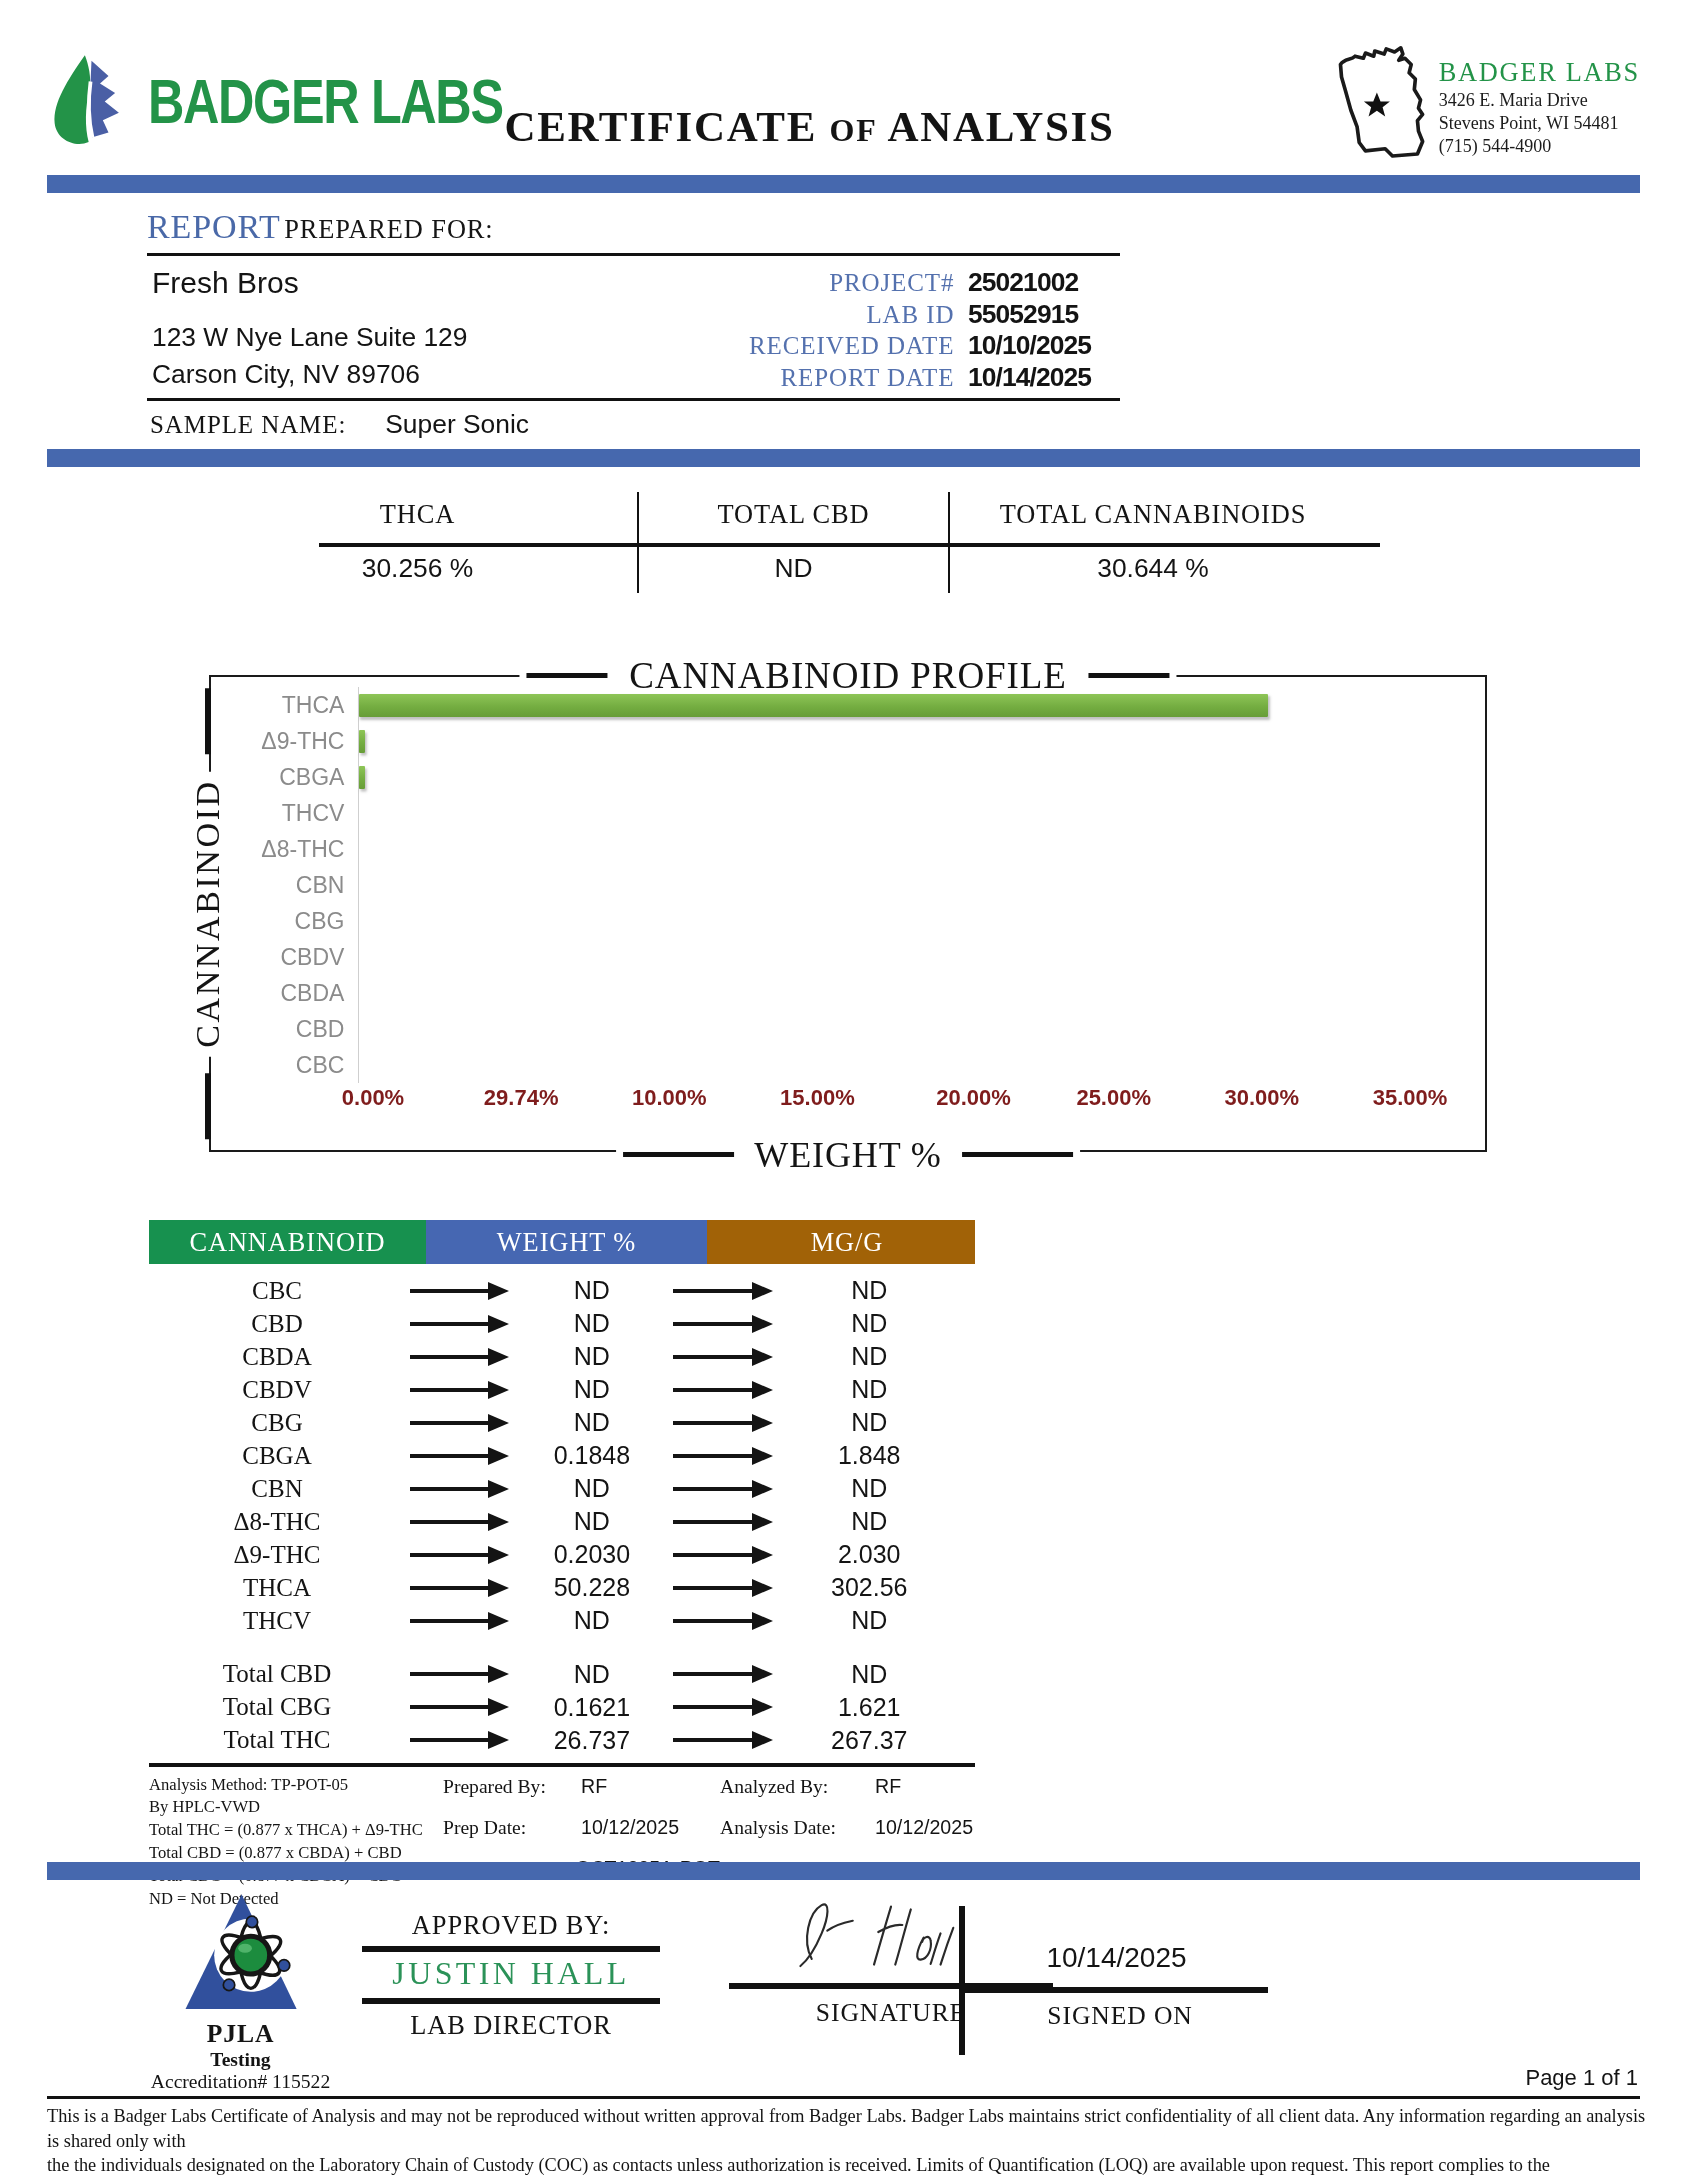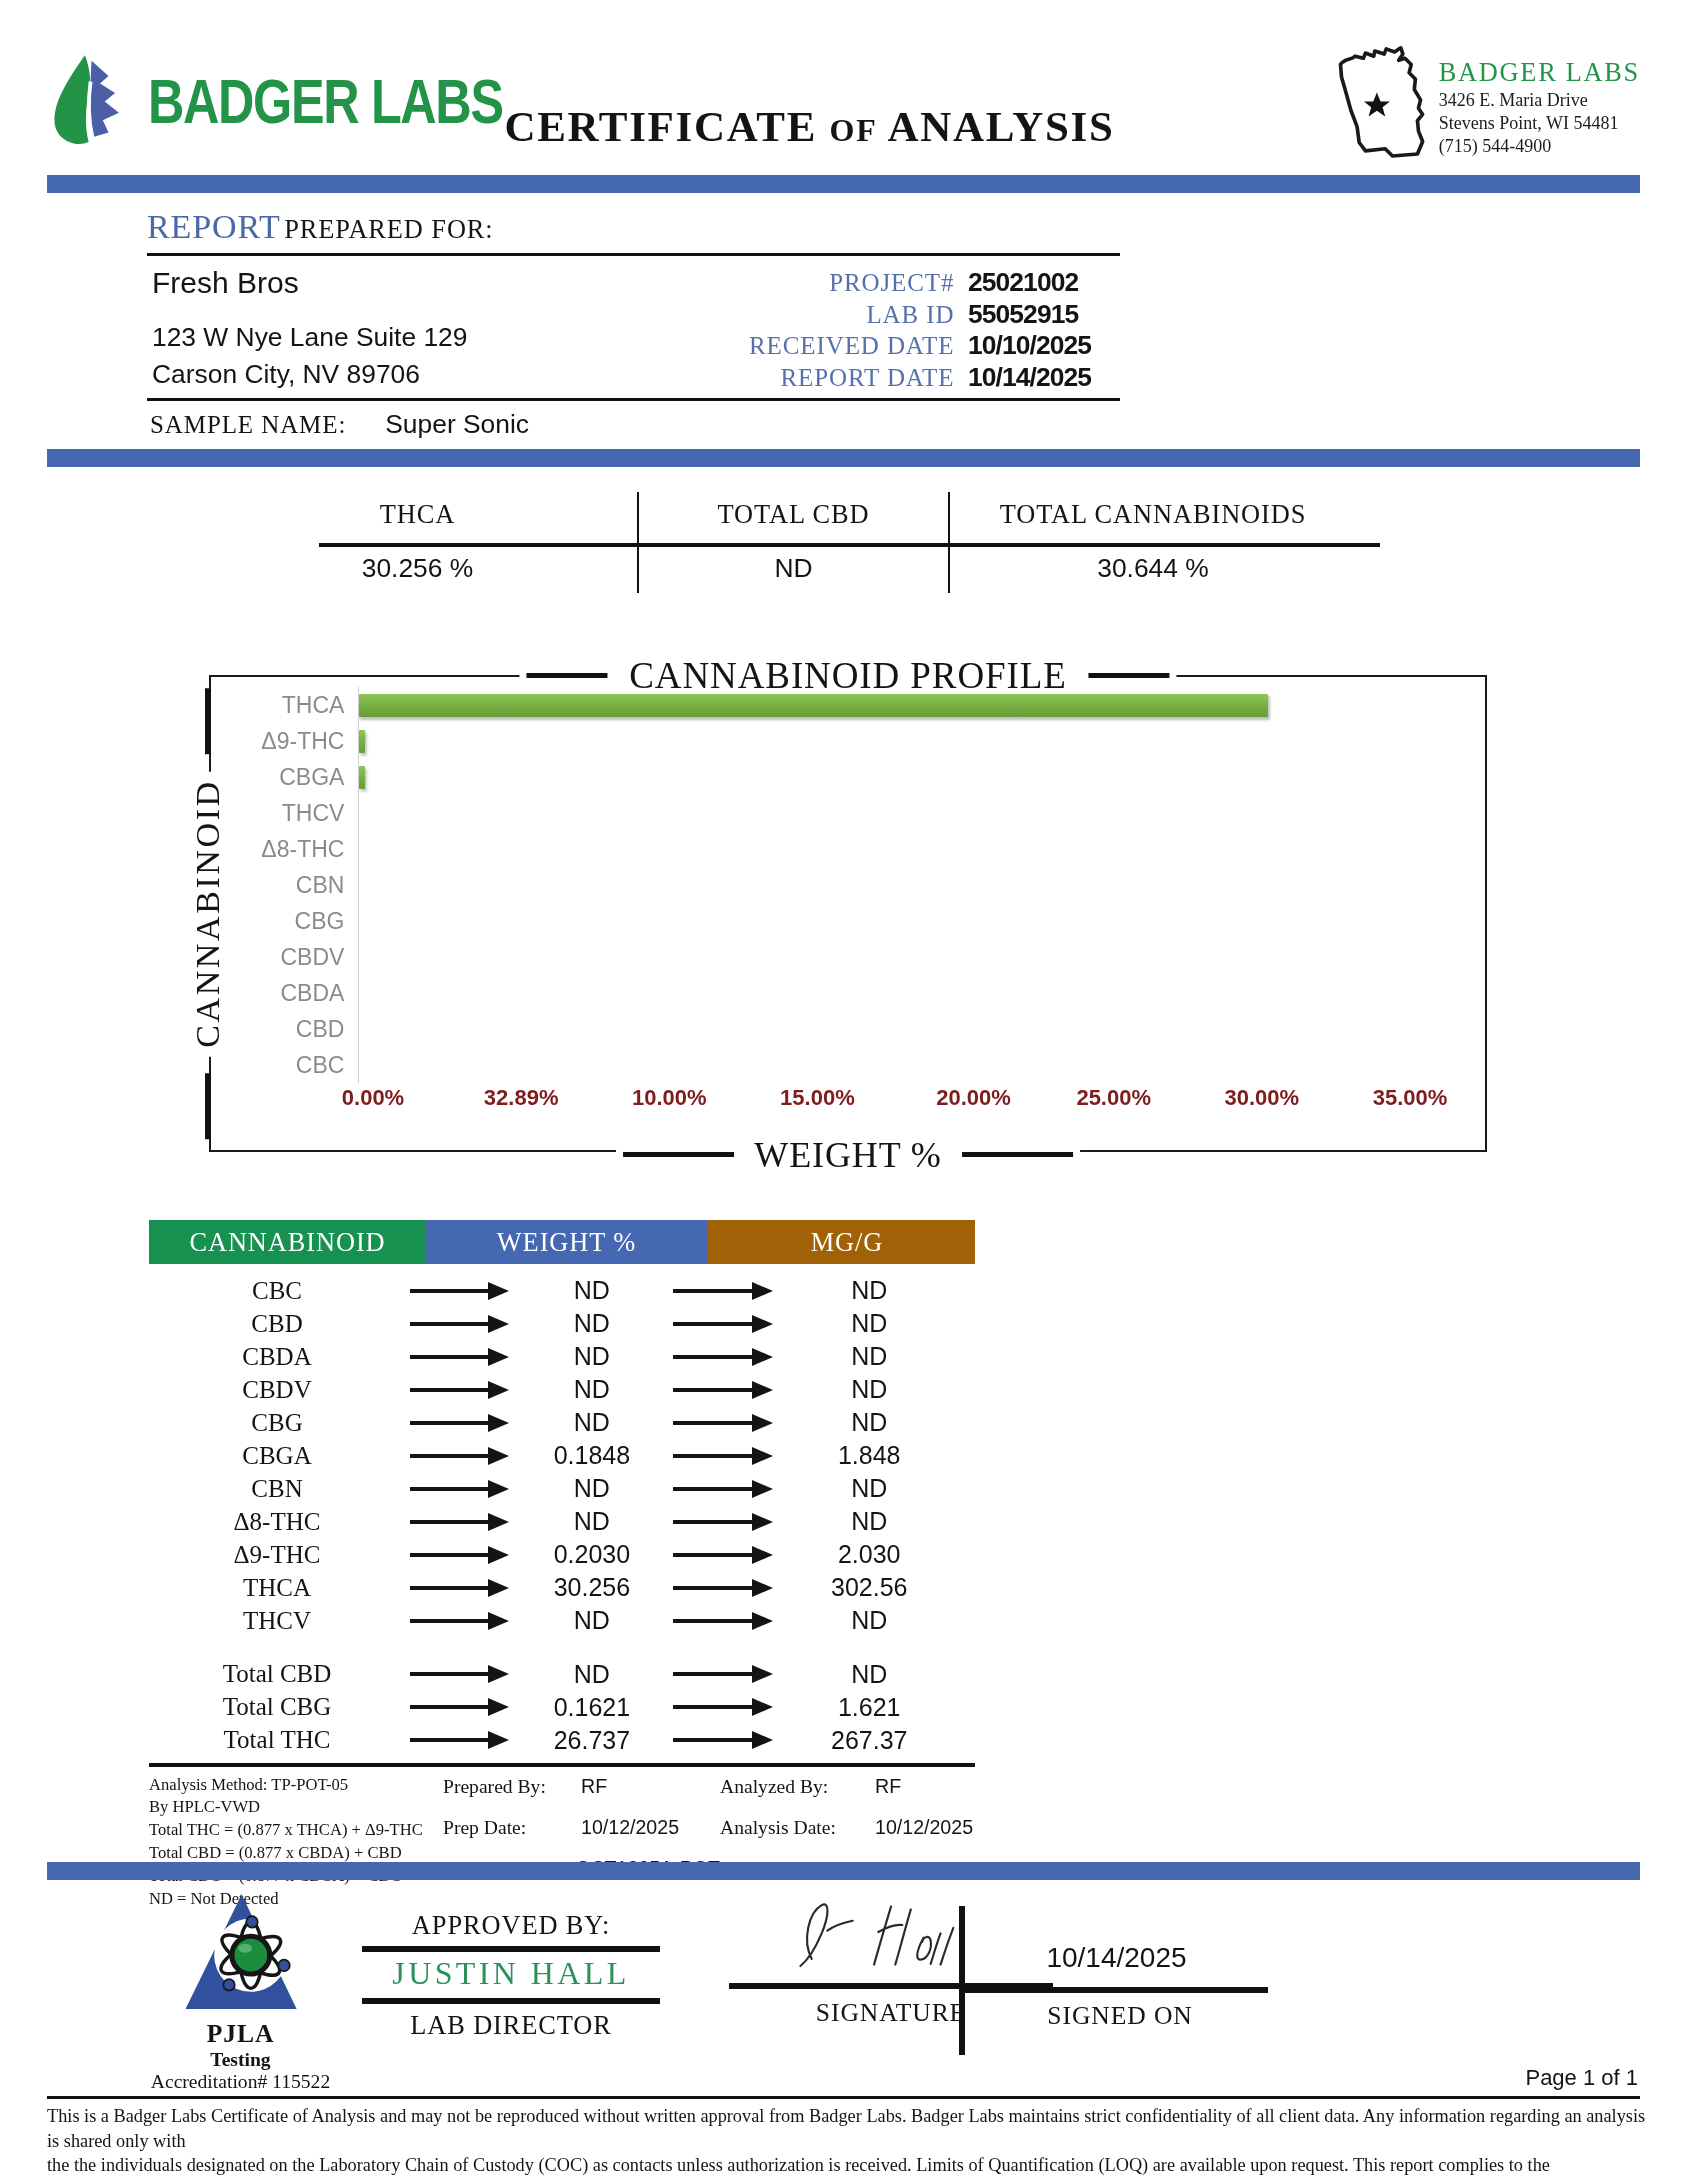--- a/index.html
+++ b/index.html
@@ -276,21 +276,21 @@
           <div class="clabel sans">CBD</div>
           <div class="cplot"></div>
         </div>
         <div class="crow">
           <div class="clabel sans">CBC</div>
           <div class="cplot"></div>
         </div>
       </div>
     <div class="chart-xticks">
         <span class="xtick sans" style="left: 0%;">0.00%</span>
-        <span class="xtick sans" style="left: 14.2857%;">32.89%</span>
+        <span class="xtick sans" style="left: 14.2857%;">29.74%</span>
         <span class="xtick sans" style="left: 28.5714%;">10.00%</span>
         <span class="xtick sans" style="left: 42.8571%;">15.00%</span>
         <span class="xtick sans" style="left: 57.1429%; margin-left: 8px;">20.00%</span>
         <span class="xtick sans" style="left: 71.4286%;">25.00%</span>
         <span class="xtick sans" style="left: 85.7143%;">30.00%</span>
         <span class="xtick sans" style="left: 100%;">35.00%</span>
       </div>
     <div class="chart-xlabel">WEIGHT %</div>
   </div>
 
@@ -360,21 +360,21 @@
         <div class="trow">
           <div class="tname">Δ9-THC</div>
           <div class="tarrow"></div>
           <div class="tval tval1">0.2030</div>
           <div class="tarrow"></div>
           <div class="tval tval2">2.030</div>
         </div>
         <div class="trow">
           <div class="tname">THCA</div>
           <div class="tarrow"></div>
-          <div class="tval tval1">30.256</div>
+          <div class="tval tval1">50.228</div>
           <div class="tarrow"></div>
           <div class="tval tval2">302.56</div>
         </div>
         <div class="trow">
           <div class="tname">THCV</div>
           <div class="tarrow"></div>
           <div class="tval tval1">ND</div>
           <div class="tarrow"></div>
           <div class="tval tval2">ND</div>
         </div>

